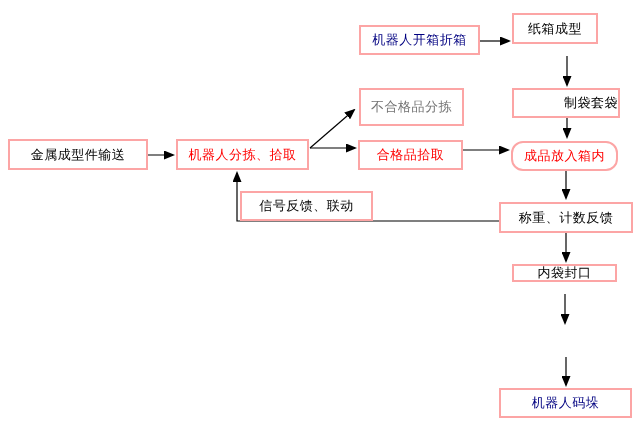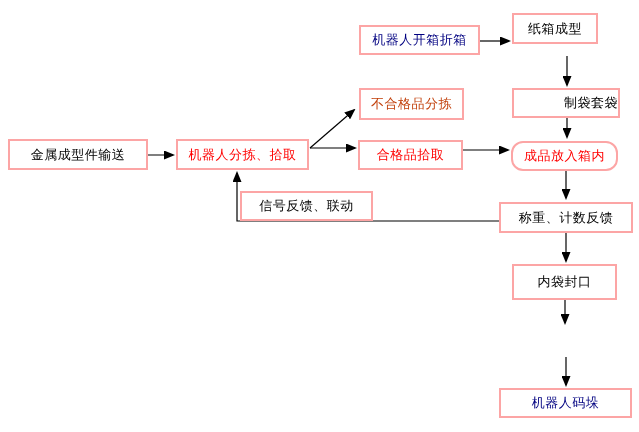--- a/index.html
+++ b/index.html
@@ -43,21 +43,21 @@
       <path d="M566,357 L566,385" marker-end="url(#arrow)"></path>
     </g>
   </svg>
 
   <div class="node" style="left: 8px; top: 139px; width: 140px; height: 31px; color: rgb(0, 0, 0);">
       <span>金属成型件输送</span>
     </div>
   <div class="node" style="left: 176px; top: 139px; width: 133px; height: 31px; color: rgb(255, 0, 0);">
       <span>机器人分拣、拾取</span>
     </div>
-  <div class="node" style="left: 359px; top: 88px; width: 105px; height: 32px; color: #c2410c; text-align: center;">
+  <div class="node" style="left: 359px; top: 88px; width: 105px; height: 38px; color: #737373; text-align: center;">
       <span>不合格品分拣</span>
     </div>
   <div class="node" style="left: 358px; top: 140px; width: 105px; height: 30px; color: rgb(255, 0, 0);">
       <span>合格品拾取</span>
     </div>
   <div class="node" style="left: 359px; top: 25px; width: 121px; height: 30px; color: rgb(0, 0, 128);">
       <span>机器人开箱折箱</span>
     </div>
   <div class="node" style="left: 512px; top: 13px; width: 86px; height: 31px; color: rgb(0, 0, 0);">
       <span>纸箱成型</span>
@@ -67,20 +67,20 @@
     </div>
   <div class="node" style="left: 511px; top: 141px; width: 107px; height: 30px; color: rgb(255, 0, 0); border-radius: 12px;">
       <span>成品放入箱内</span>
     </div>
   <div class="node" style="left: 499px; top: 202px; width: 134px; height: 31px; color: rgb(0, 0, 0);">
       <span>称重、计数反馈</span>
     </div>
   <div class="node" style="left: 240px; top: 191px; width: 133px; height: 30px; color: rgb(0, 0, 0);">
       <span>信号反馈、联动</span>
     </div>
-  <div class="node" style="left: 512px; top: 264px; width: 105px; height: 36px; color: rgb(0, 0, 0);">
+  <div class="node" style="left: 512px; top: 264px; width: 105px; height: 18px; color: rgb(0, 0, 0);">
       <span>内袋封口</span>
     </div>
   <div class="node" style="left: 499px; top: 388px; width: 133px; height: 30px; color: rgb(0, 0, 128);">
       <span>机器人码垛</span>
     </div>
 
 </div>
 
 </body></html>

